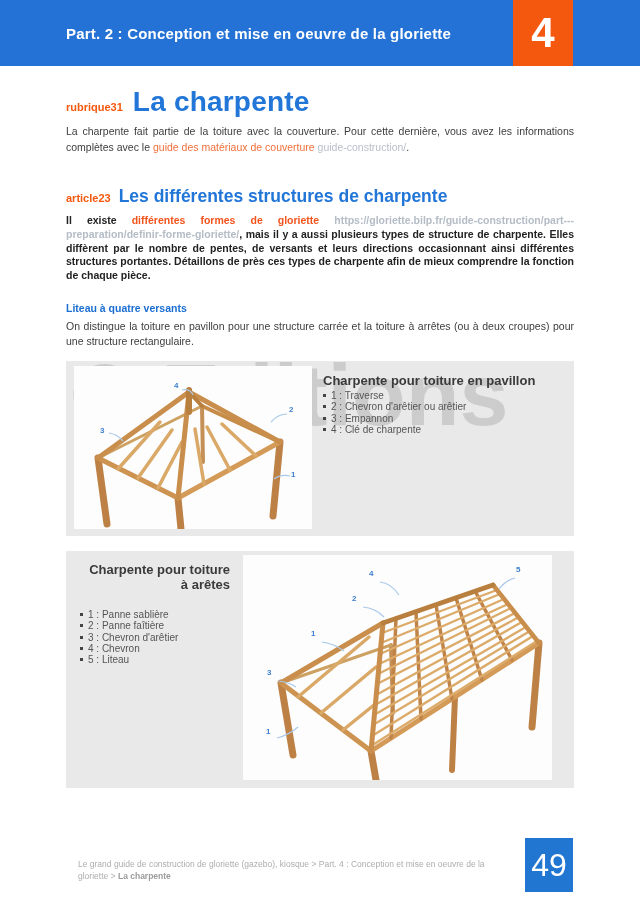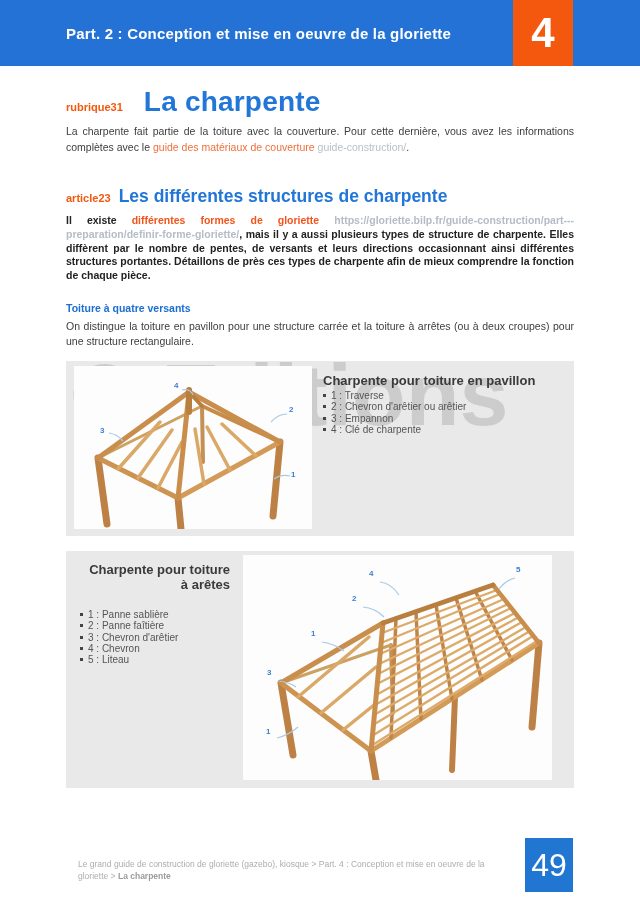--- a/index.html
+++ b/index.html
@@ -11,21 +11,21 @@
   .header { position:absolute; top:0; left:0; width:640px; height:66px; background:#2472d5; }
   .header-title { position:absolute; left:66px; top:0; height:66px; display:flex; align-items:center;
                   color:#ffffff; font-size:15px; font-weight:bold; letter-spacing:0.2px; }
   .part-badge { position:absolute; left:513px; top:0; width:60px; height:66px; background:#f4570e;
                 display:flex; align-items:center; justify-content:center;
                 color:#ffffff; font-size:42px; font-weight:bold; }
 
   
   .content { position:absolute; left:66px; top:66px; width:508px; }
 
-  .rubrique-row { margin-top:20px; display:flex; align-items:baseline; gap:21px; }
+  .rubrique-row { margin-top:20px; display:flex; align-items:baseline; gap:10px; }
   .tag-orange { color:#f4570e; font-weight:bold; font-size:11px; }
   .rubrique-title { color:#2176d8; font-weight:bold; font-size:28px; letter-spacing:0.2px; }
 
   p.body-text { margin-top:6px; font-size:10.5px; line-height:15.5px; color:#3d3d3d; text-align:justify; }
   .link-orange { color:#ef6f3a; }
   .link-gray { color:#b8bec8; }
 
   .article-head { margin-top:31px; display:flex; align-items:baseline; gap:8px; }
   .article-title { color:#2176d8; font-weight:bold; font-size:17.5px; }
   p.article-para { margin-top:7px; font-size:10.5px; line-height:13.8px; color:#222222;
@@ -91,21 +91,21 @@
 
     <p class="body-text"><span>La charpente fait partie de la toiture avec la couverture. Pour cette dernière, vous avez les informations complètes avec le </span><span class="link-orange">guide des matériaux de couverture</span><span class="link-gray"> guide-construction/</span><span>.</span></p>
 
     <div class="article-head">
       <span class="tag-orange">article23</span>
       <span class="article-title">Les différentes structures de charpente</span>
     </div>
 
     <p class="article-para"><span>Il existe </span><span class="hl-orange">différentes formes de gloriette</span><span class="url-gray"> https://gloriette.bilp.fr/guide-construction/part---preparation/definir-forme-gloriette/</span><span>, mais il y a aussi plusieurs types de structure de charpente. Elles diffèrent par le nombre de pentes, de versants et leurs directions occasionnant ainsi différentes structures portantes. Détaillons de près ces types de charpente afin de mieux comprendre la fonction de chaque pièce.</span></p>
 
-    <div class="sub-head">Toiture à quatre versants</div>
+    <div class="sub-head">Liteau à quatre versants</div>
     <p class="body-text sub-para">On distingue la toiture en pavillon pour une structure carrée et la toiture à arrêtes (ou à deux croupes) pour une structure rectangulaire.</p>
 
     <div class="figure figure1">
       <div class="watermark">
         <div class="wm1">© Editions</div>
         <div class="wm2">BILP</div>
       </div>
 
       <div class="img-box fig1-img">
         <svg width="238" height="163" viewBox="0 0 238 163">

